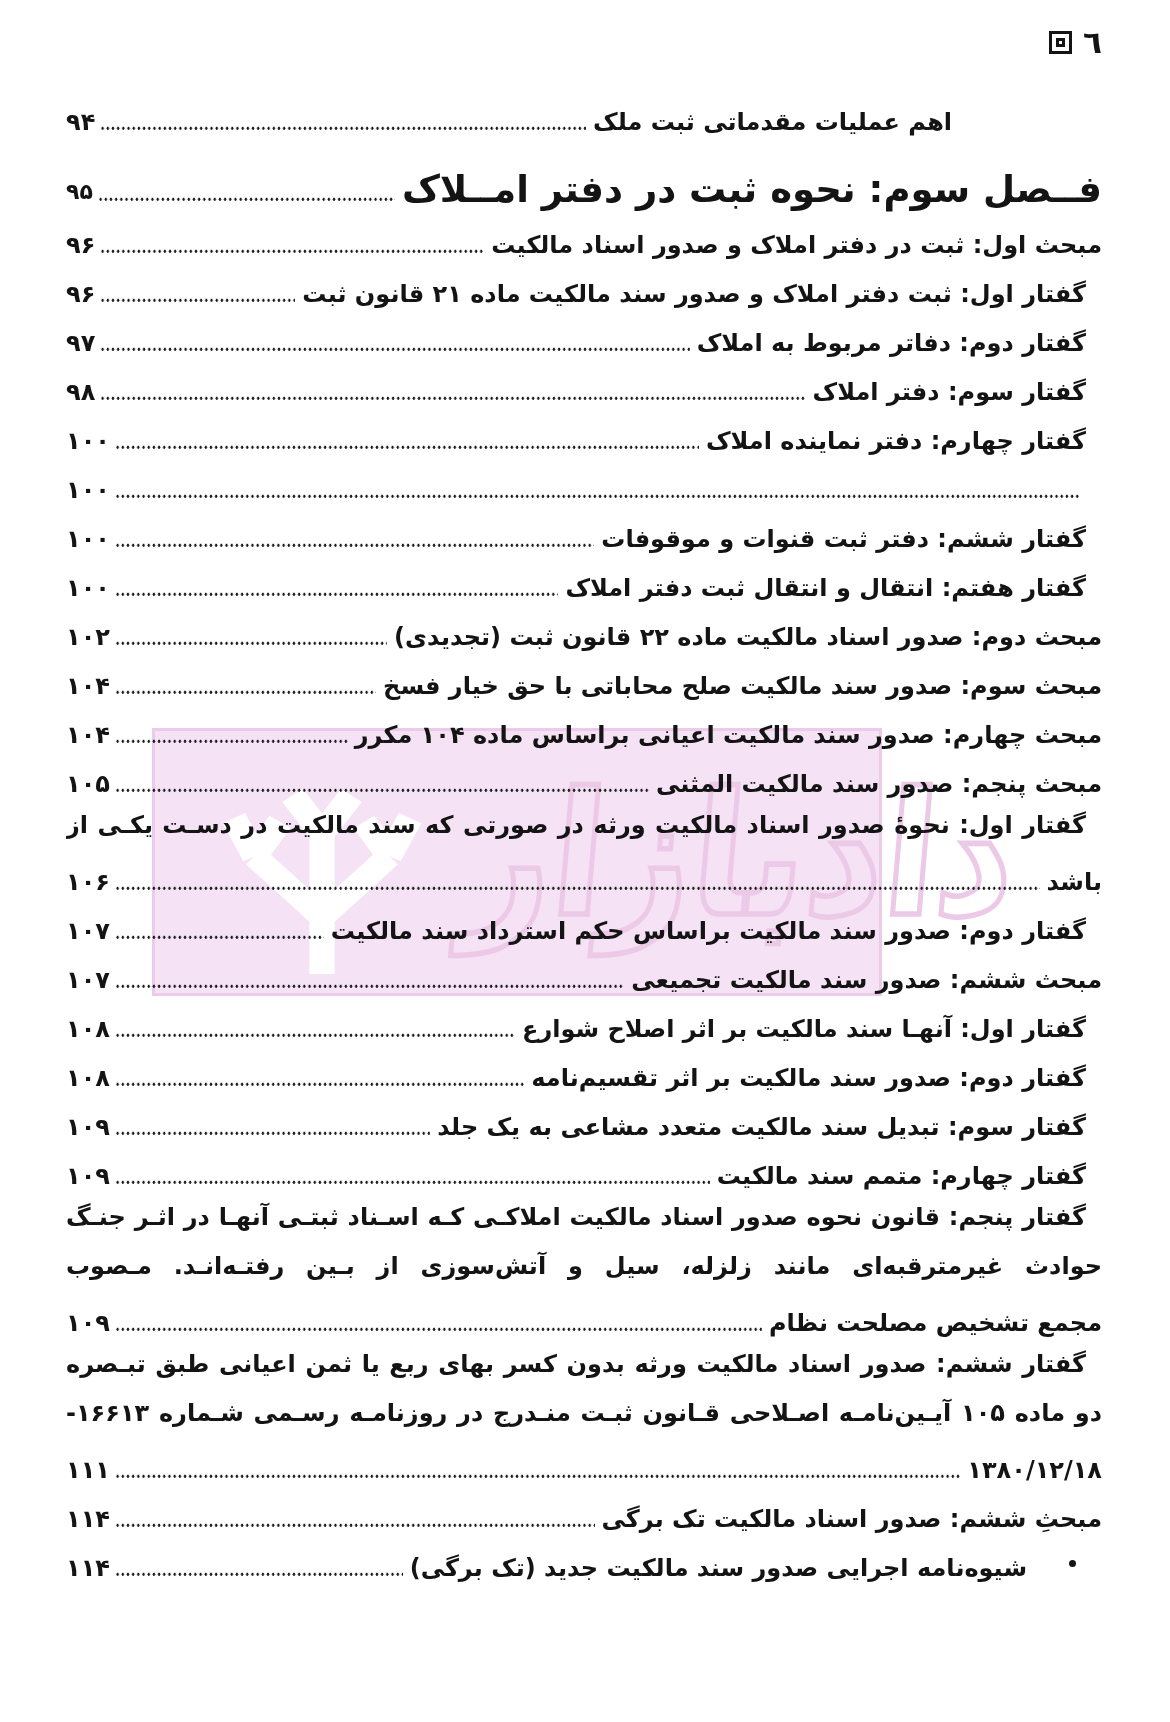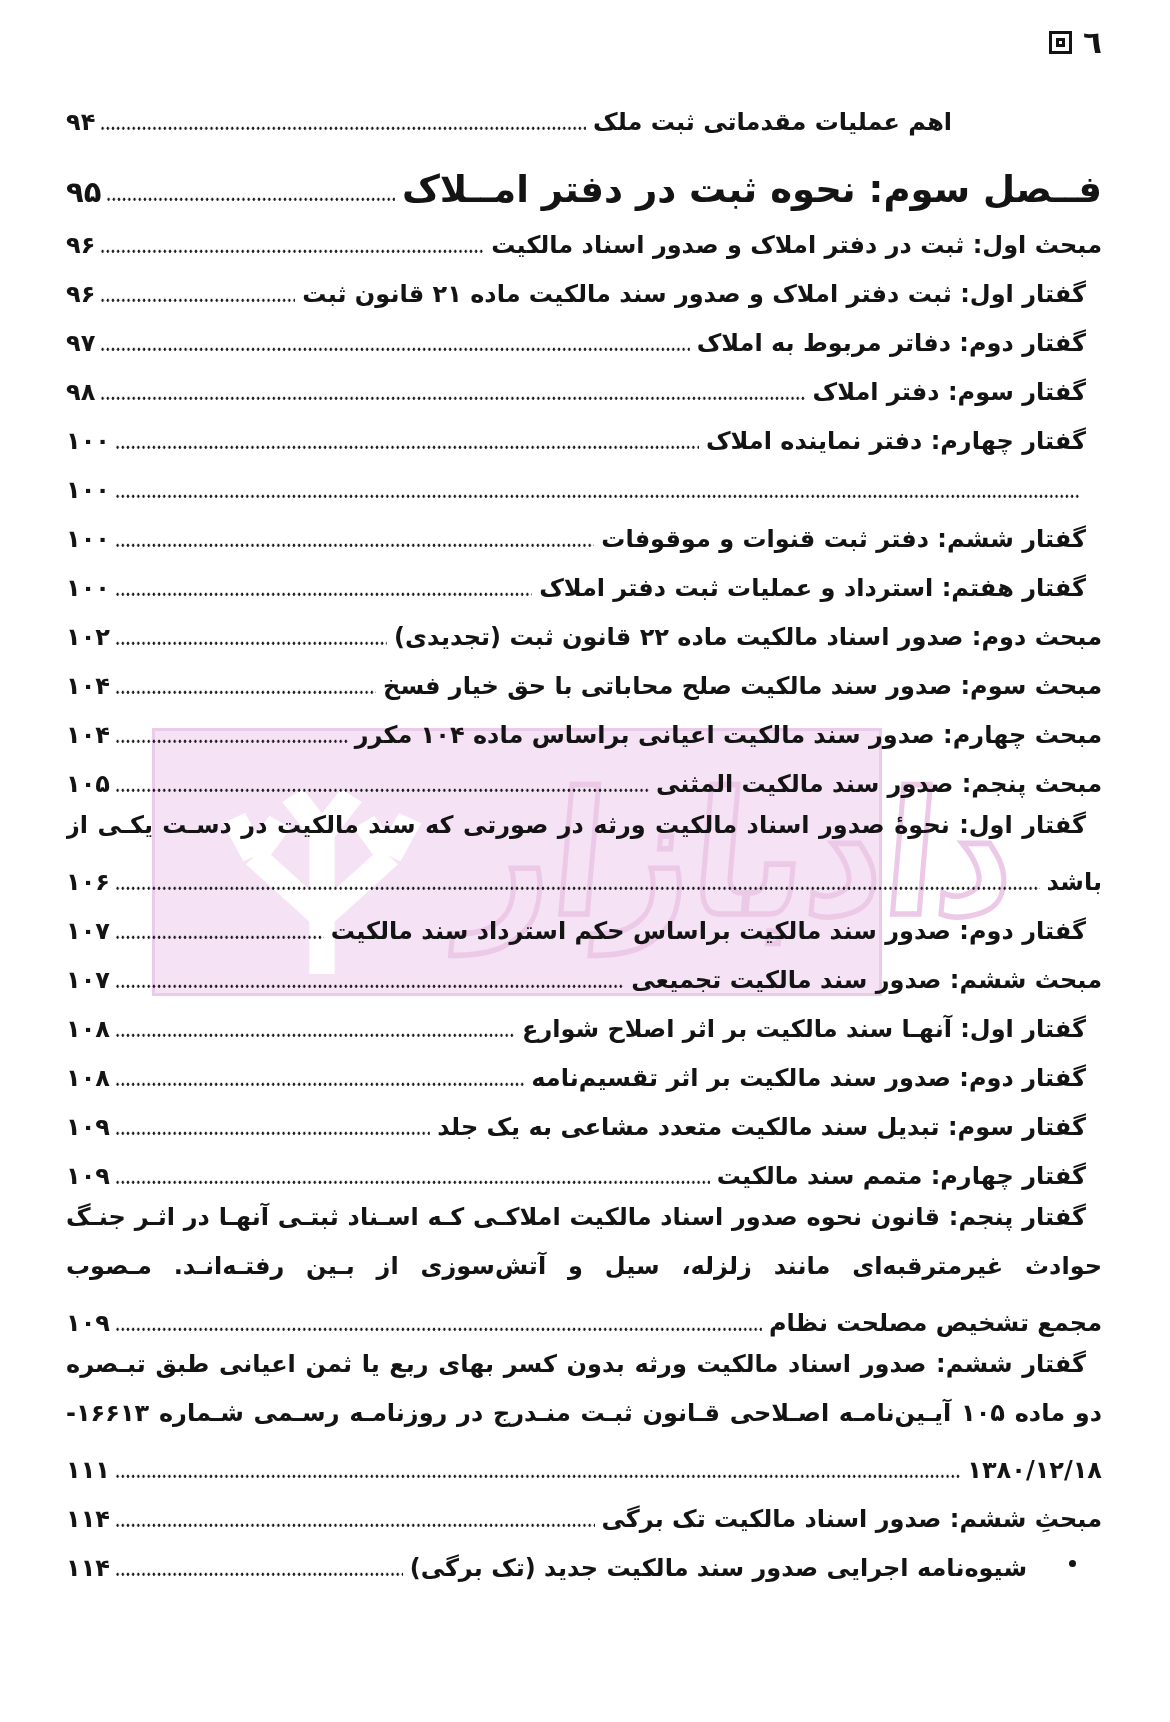--- a/index.html
+++ b/index.html
@@ -31,21 +31,21 @@
   .row{display:flex;align-items:flex-end;height:49px;}
   .row .text{white-space:nowrap;font-size:24px;line-height:37px;margin-top:48px;}
   .leader{flex:1 1 0;min-width:0;height:5px;margin:0 7px 10px 5px;
     background-image:radial-gradient(circle,#1a1a1a 1.15px,transparent 1.5px);
     background-size:5.2px 5.2px;background-position:left bottom;background-repeat:repeat-x;}
   .page-num{font-size:24px;line-height:37px;white-space:nowrap;}
   .prerow{height:49px;font-size:24px;line-height:45px;overflow:hidden;
     text-align:justify;text-align-last:justify;}
   .chapter{height:64px;margin:8px 0 2px 0;}
   .chapter .text{font-size:37px;line-height:46px;}
-  .chapter .page-num{font-size:29px;line-height:42px;}
+  .chapter .page-num{font-size:22px;line-height:42px;}
   .chapter .leader{margin-bottom:11px;}
   .bullet{width:7px;height:7px;border-radius:50%;background:#141414;
     margin:0 0 20px 42px;flex:0 0 auto;}
 </style>
 </head>
 <body>
 
 <div class="page">
 
   <div class="wm-rect"></div>
@@ -112,21 +112,21 @@
       <div class="row" style="padding-inline-start: 16px;">
         <span class="leader"></span>
         <span class="page-num">۱۰۰</span>
       </div>
       <div class="row" style="padding-inline-start: 16px;">
         <span class="text">گفتار ششم: دفتر ثبت قنوات و موقوفات</span>
         <span class="leader"></span>
         <span class="page-num">۱۰۰</span>
       </div>
       <div class="row" style="padding-inline-start: 16px;">
-        <span class="text">گفتار هفتم: استرداد و عملیات ثبت دفتر املاک</span>
+        <span class="text">گفتار هفتم: انتقال و انتقال ثبت دفتر املاک</span>
         <span class="leader"></span>
         <span class="page-num">۱۰۰</span>
       </div>
       <div class="row" style="padding-inline-start: 0px;">
         <span class="text">مبحث دوم: صدور اسناد مالکیت ماده ۲۲ قانون ثبت (تجدیدی)</span>
         <span class="leader"></span>
         <span class="page-num">۱۰۲</span>
       </div>
       <div class="row" style="padding-inline-start: 0px;">
         <span class="text">مبحث سوم: صدور سند مالکیت صلح محاباتی با حق خیار فسخ</span>

